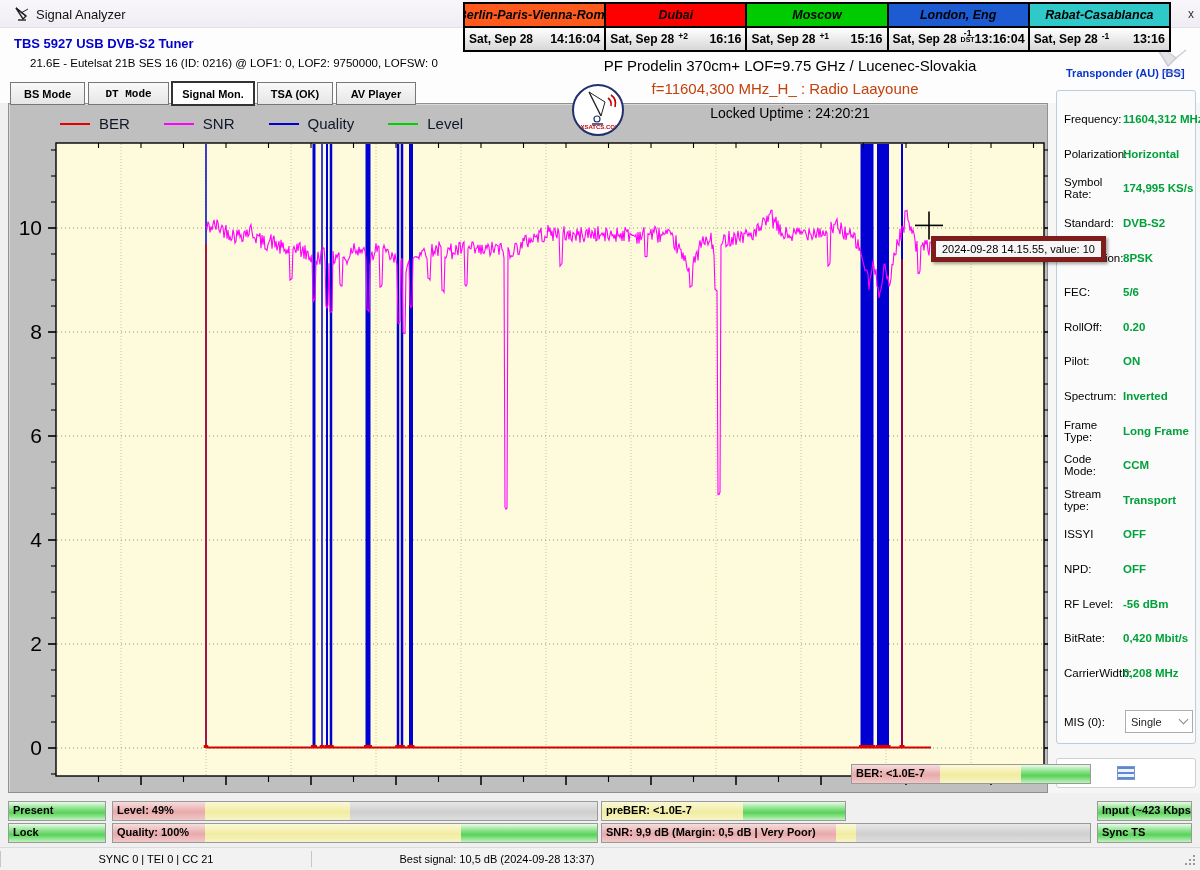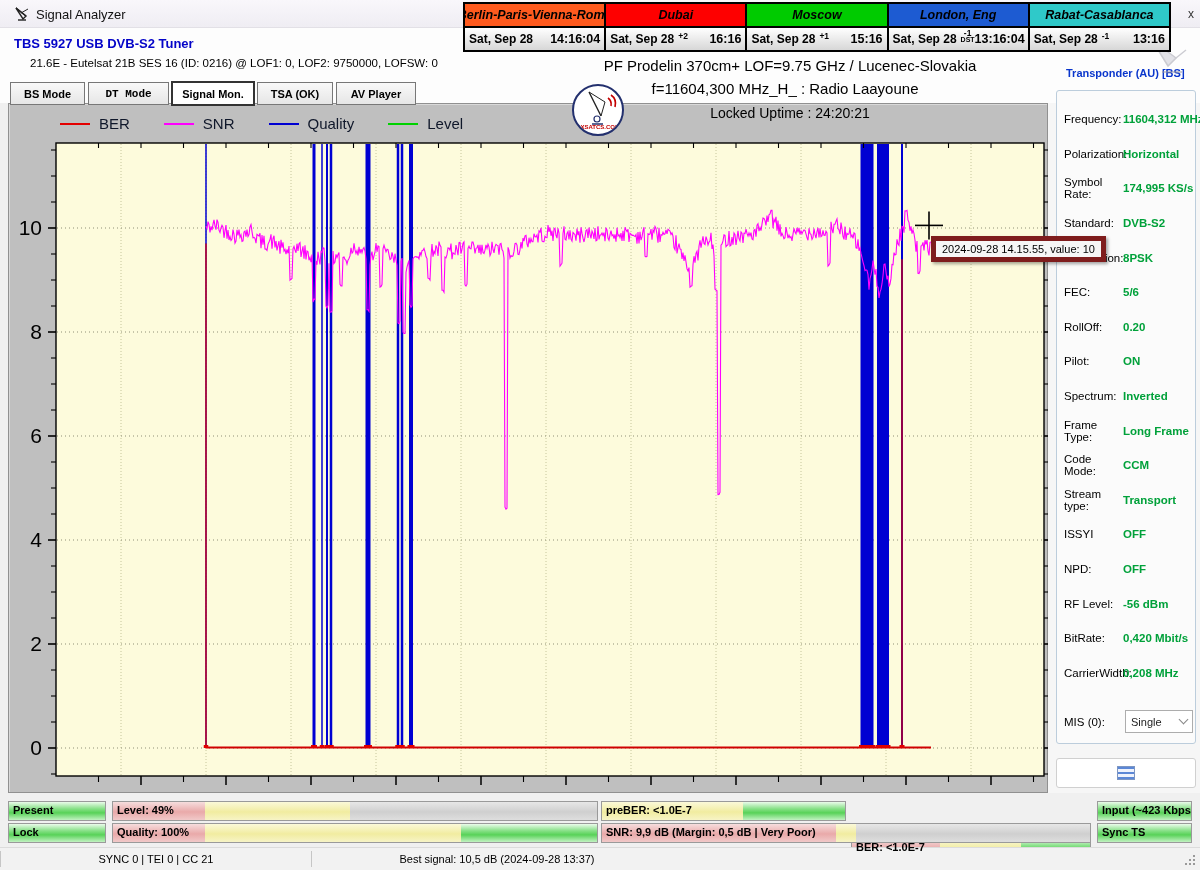--- a/index.html
+++ b/index.html
@@ -26,21 +26,21 @@
   .clock-date{flex:0 0 auto;}
   .clock-off{display:inline-flex;flex-direction:column;align-items:center;margin-left:4px;margin-top:-7px;
     font-size:8.5px;line-height:8px;font-weight:bold;}
   .clock-off .note{font-size:7px;line-height:6px;}
   .clock-hm{margin-left:auto;font-size:12.5px;}
 
   
   .tuner-name{position:absolute;left:14px;top:36px;font-size:13px;font-weight:bold;color:#0404c8;}
   .tuner-detail{position:absolute;left:30px;top:57px;font-size:11.5px;color:#000;}
   .dish-line{position:absolute;left:430px;top:57px;width:720px;text-align:center;font-size:15px;color:#000;}
-  .freq-line{position:absolute;left:420px;top:80px;width:730px;text-align:center;font-size:15px;color:#000000;z-index:9;}
+  .freq-line{position:absolute;left:420px;top:80px;width:730px;text-align:center;font-size:15px;color:#c2410c;z-index:9;}
   .uptime-line{position:absolute;left:420px;top:105px;width:740px;text-align:center;font-size:14px;color:#000;z-index:9;}
 
   
   .tabs{position:absolute;left:10px;top:82px;height:23px;display:flex;gap:3px;z-index:9;}
   .tab-btn{height:23px;border:1px solid #777;background:linear-gradient(#f9f9f9,#e6e6e6);
     display:flex;align-items:center;justify-content:center;font-size:11px;font-weight:bold;color:#000;}
   .tab-btn.active{background:#fff;box-shadow:0 0 0 1px #333;border-color:#333;}
 
   
   .logo{position:absolute;left:572px;top:84px;width:54px;height:56px;z-index:10;}
@@ -465,21 +465,21 @@
       <div class="seg seg-red" style="left: 0%; width: 19%;"></div>
       <div class="seg seg-yellow" style="left: 19%; width: 30%;"></div>
       <div class="seg seg-gray" style="left: 49%; width: 51%;"></div>
       <span class="glabel">Level: 49%</span>
     </div>
   <div class="gauge" style="left:601px;top:801px;width:245px;">
       <div class="seg seg-yellow" style="left: 0%; width: 58%;"></div>
       <div class="seg seg-green" style="left: 58%; width: 42%;"></div>
       <span class="glabel">preBER: &lt;1.0E-7</span>
     </div>
-  <div class="gauge" style="left:851px;top:838px;width:240px;">
+  <div class="gauge" style="left:851px;top:764px;width:240px;">
       <div class="seg seg-red" style="left: 0%; width: 37%;"></div>
       <div class="seg seg-yellow" style="left: 37%; width: 34%;"></div>
       <div class="seg seg-green" style="left: 71%; width: 29%;"></div>
       <span class="glabel">BER: &lt;1.0E-7</span>
     </div>
   <div class="gauge" style="left:1097px;top:801px;width:95px;">
       <div class="seg seg-green" style="left: 0%; width: 100%;"></div>
       <span class="glabel">Input (~423 Kbps)</span>
     </div>
   <div class="gauge" style="left:8px;top:823px;width:98px;">

